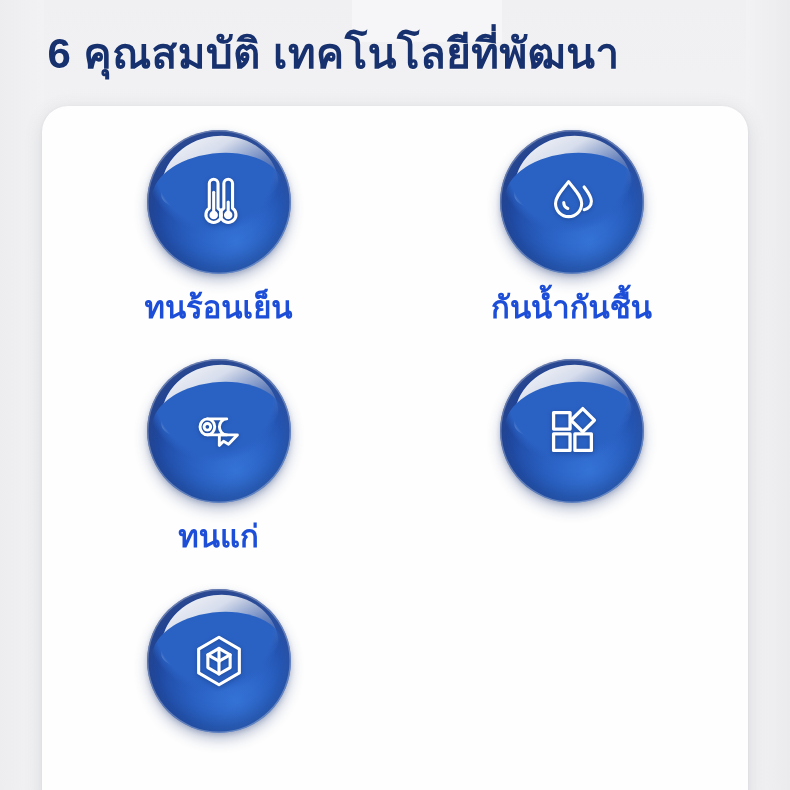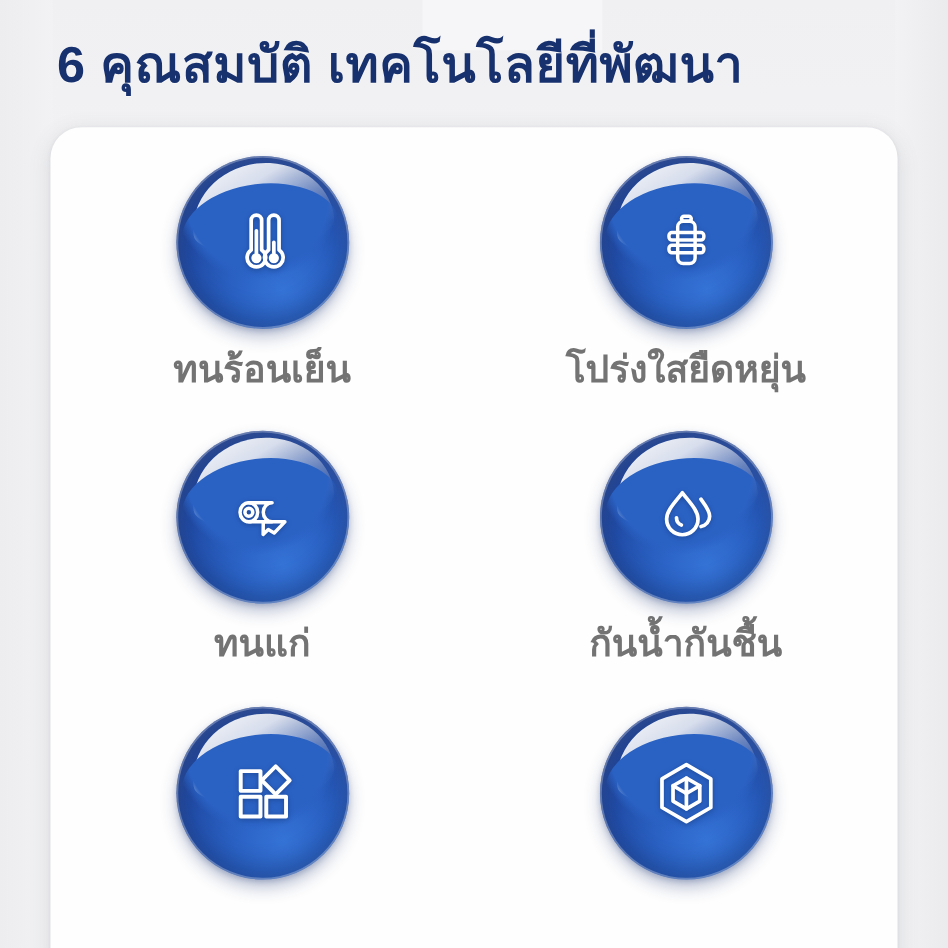--- a/index.html
+++ b/index.html
@@ -152,21 +152,21 @@
   .orb-icon svg {
     width: 62px;
     height: 62px;
     filter: drop-shadow(0 1px 2px rgba(10,25,70,0.35));
   }
 
   .feature-label {
     margin-top: 14px;
     font-size: 31px;
     font-weight: 700;
-    color: #737373;
+    color: #1d4ed8;
     line-height: 40px;
     white-space: nowrap;
     text-shadow: 0 1px 0 rgba(255,255,255,0.5);
   }
 </style>
 </head>
 <body>
 
 <div class="bg-root">
   <div class="bg-shade-left"></div>
@@ -190,62 +190,48 @@
           <circle cx="26.5" cy="45.5" r="4.4" fill="#ffffff" stroke="none"></circle>
           <path d="M37 13a4.5 4.5 0 0 1 9 0v25.5a8 8 0 1 1 -9 0z"></path>
           <path d="M41.5 32v9"></path>
           <circle cx="41.5" cy="45.5" r="4.4" fill="#ffffff" stroke="none"></circle>
         </svg>
       </div>
     </div>
     <div class="feature-label">ทนร้อนเย็น</div>
   </div>
 
-  <div class="feature">
-    <div class="orb">
-      <div class="gloss"></div>
-      <div class="orb-icon">
-        <svg viewBox="0 0 64 64" fill="none" stroke="#ffffff" stroke-width="3" stroke-linecap="round" stroke-linejoin="round">
-          <path d="M30 9.5h4a2.2 2.2 0 0 1 0 4.4h-4a2.2 2.2 0 0 1 0-4.4z"></path>
-          <path d="M24.5 18.5c0-2.6 2.2-4.6 4.8-4.6h5.4c2.6 0 4.8 2 4.8 4.6v27c0 2.6-2.2 4.6-4.8 4.6h-5.4c-2.6 0-4.8-2-4.8-4.6z"></path>
-          <rect x="17" y="23.5" width="30" height="6.5" rx="2.6"></rect>
-          <rect x="17" y="34.5" width="30" height="6.5" rx="2.6"></rect>
-        </svg>
-      </div>
-    </div>
-    <div class="feature-label">โปร่งใสยืดหยุ่น</div>
+
+  <div class="feature">
+    <div class="orb">
+      <div class="gloss"></div>
+      <div class="orb-icon">
+        <svg viewBox="0 0 64 64" fill="none" stroke="#ffffff" stroke-width="3.2" stroke-linecap="round" stroke-linejoin="round">
+          <path d="M44.5 16.5c3.6 5 7.5 9.6 7.5 14.6a9 9 0 0 1 -7.4 8.9"></path>
+          <path d="M28.5 11c6 8 13.5 15 13.5 22.6A13.5 13.5 0 0 1 15 33.6C15 26 22.5 19 28.5 11z"></path>
+          <path d="M23.5 32.5c0 3 1.6 5.3 4.2 6.2"></path>
+        </svg>
+      </div>
+    </div>
+    <div class="feature-label">กันน้ำกันชื้น</div>
   </div>
 
   <div class="feature">
     <div class="orb">
       <div class="gloss"></div>
       <div class="orb-icon">
         <svg viewBox="0 0 64 64" fill="none" stroke="#ffffff" stroke-width="3" stroke-linecap="round" stroke-linejoin="round">
           <path d="M20 19.5h20c-4.2 0-7.6 3.7-7.6 8.2S35.8 36 40 36H20"></path>
           <ellipse cx="20" cy="27.7" rx="7.6" ry="8.2"></ellipse>
           <circle cx="20" cy="27.7" r="3.4"></circle>
           <path d="M32.4 36h18.6l-9.2 9.6-5.1-3-4.4 4.2z"></path>
         </svg>
       </div>
     </div>
     <div class="feature-label">ทนแก่</div>
-  </div>
-
-  <div class="feature">
-    <div class="orb">
-      <div class="gloss"></div>
-      <div class="orb-icon">
-        <svg viewBox="0 0 64 64" fill="none" stroke="#ffffff" stroke-width="3.2" stroke-linecap="round" stroke-linejoin="round">
-          <path d="M44.5 16.5c3.6 5 7.5 9.6 7.5 14.6a9 9 0 0 1 -7.4 8.9"></path>
-          <path d="M28.5 11c6 8 13.5 15 13.5 22.6A13.5 13.5 0 0 1 15 33.6C15 26 22.5 19 28.5 11z"></path>
-          <path d="M23.5 32.5c0 3 1.6 5.3 4.2 6.2"></path>
-        </svg>
-      </div>
-    </div>
-    <div class="feature-label">กันน้ำกันชื้น</div>
   </div>
 
   <div class="feature">
     <div class="orb">
       <div class="gloss"></div>
       <div class="orb-icon">
         <svg viewBox="0 0 64 64" fill="none" stroke="#ffffff" stroke-width="3.4" stroke-linejoin="round">
           <rect x="13" y="13" width="17" height="17"></rect>
           <rect x="13" y="35" width="17" height="17"></rect>
           <rect x="35" y="35" width="17" height="17"></rect>

